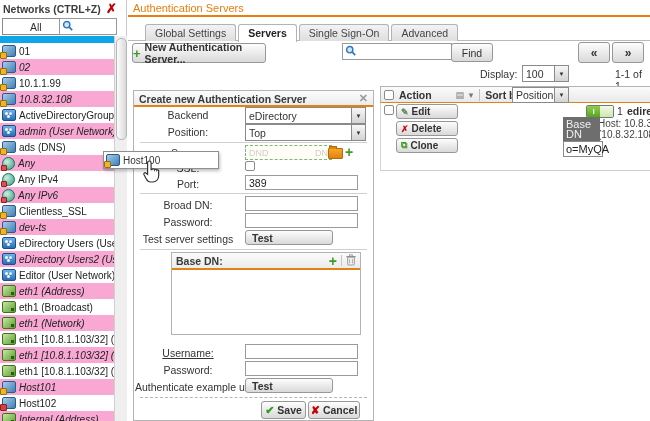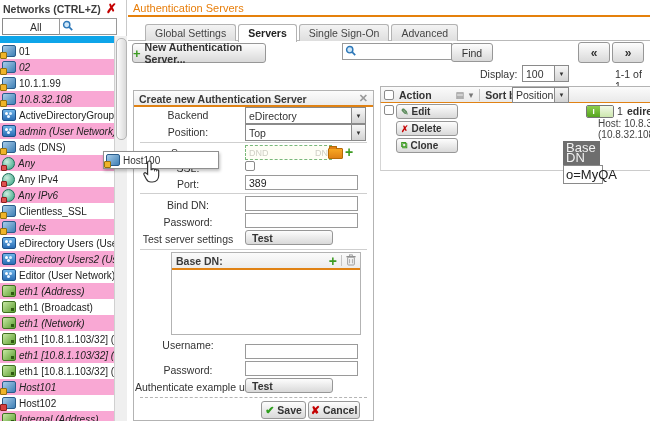--- a/index.html
+++ b/index.html
@@ -101,21 +101,21 @@
   .lh-div{width:1px;height:12px;background:#c0c0c0;margin:0 5px;}
   #sort-sel{left:384px;top:87px;width:55px;height:14px;}
   #entry-row{position:absolute;left:252px;top:103px;width:270px;height:67px;border-left:1px solid #d5d5d5;border-bottom:1px solid #cccccc;background:#fff;}
 
   .action-btn{position:absolute;width:62px;height:15px;font-size:10px;justify-content:flex-start;padding-left:4px;box-sizing:border-box;gap:3px;}
   .mini-ic{font-size:9px;}
   .toggle{position:absolute;left:205px;top:2px;width:26px;height:11px;border:1px solid #767676;border-radius:2px;display:flex;overflow:hidden;cursor:pointer;}
   .toggle .on{width:13px;background:linear-gradient(#8ecf4e,#55a41f);color:#fff;font-size:8px;line-height:11px;text-align:center;font-weight:bold;}
   .toggle .off{flex:1;background:linear-gradient(#f2f9e8,#cde7ae);}
 
-  #dark-tip{position:absolute;left:563px;top:117px;z-index:50;font-size:13px;margin-top:24px;}
+  #dark-tip{position:absolute;left:563px;top:117px;z-index:50;font-size:11px;}
   .tip-head{width:33px;background:#6e6e6e;color:#f2f2f2;padding:2px 1px 2px 3px;line-height:10px;}
   .tip-val{width:35px;background:#fff;border:1px solid #8a8a8a;color:#222;padding:1px 1px 1px 2px;}
 
   .bold{font-weight:bold;}
   .host-lines{position:absolute;left:209px;top:15px;width:95px;text-align:center;color:#444;font-size:10px;line-height:11px;}
 </style>
 </head>
 <body>
 
 <div id="screen">
@@ -313,21 +313,21 @@
       <div class="plus-btn" style="left:211px;top:55px;">+</div>
 
       <div class="flabel" style="left:1px;top:71px;">SSL:</div>
       <input type="checkbox" class="cb" style="position: absolute; left: 111px; top: 70px;">
 
       <div class="flabel" style="left:1px;top:87px;">Port:</div>
       <input class="inp" style="left: 111px; top: 84px; width: 105px; height: 13px;" value="389">
 
       <div class="fhr" style="top:102px;"></div>
 
-      <div class="flabel" style="left:1px;top:108px;">Bind DN:</div>
+      <div class="flabel" style="left:1px;top:108px;">Broad DN:</div>
       <input class="inp" style="left: 111px; top: 105px; width: 105px; height: 13px;" value="">
 
       <div class="flabel" style="left:1px;top:125px;">Password:</div>
       <input class="inp" style="left: 111px; top: 122px; width: 105px; height: 13px;" value="">
 
       <div class="flabel" style="left:1px;top:142px;">Test server settings</div>
       <div class="btn form-btn" style="left:111px;top:139px;width:88px;justify-content:flex-start;padding-left:6px;box-sizing:border-box;">Test</div>
 
       <div class="fhr" style="top:158px;"></div>
 
@@ -344,21 +344,21 @@
                   <rect x="4.2" y="0.8" width="3.6" height="1.6" fill="#f4f4f4" stroke="#8a8a8a" stroke-width="0.8"></rect>
                   <line x1="4.3" y1="6" x2="4.3" y2="11" stroke="#9a9a9a"></line>
                   <line x1="7.7" y1="6" x2="7.7" y2="11" stroke="#9a9a9a"></line>
                 </svg>
             </span>
           </span>
         </div>
         <div style="height:64px;background:#fff;"></div>
       </div>
 
-      <div class="flabel" style="left:1px;top:248px;">Username:</div>
+      <div class="flabel" style="left:1px;top:256px;text-decoration:underline;">Username:</div>
       <input class="inp" style="left: 111px; top: 253px; width: 105px; height: 13px;" value="">
 
       <div class="flabel" style="left:1px;top:273px;">Password:</div>
       <input class="inp" style="left: 111px; top: 270px; width: 105px; height: 13px;" value="">
 
       <div class="flabel" style="left:1px;top:290px;width:107px;white-space:nowrap;">Authenticate example user</div>
       <div class="btn form-btn" style="left:111px;top:287px;width:88px;justify-content:flex-start;padding-left:6px;box-sizing:border-box;">Test</div>
 
       <div class="fhr dashed" style="top:306px;"></div>
 

